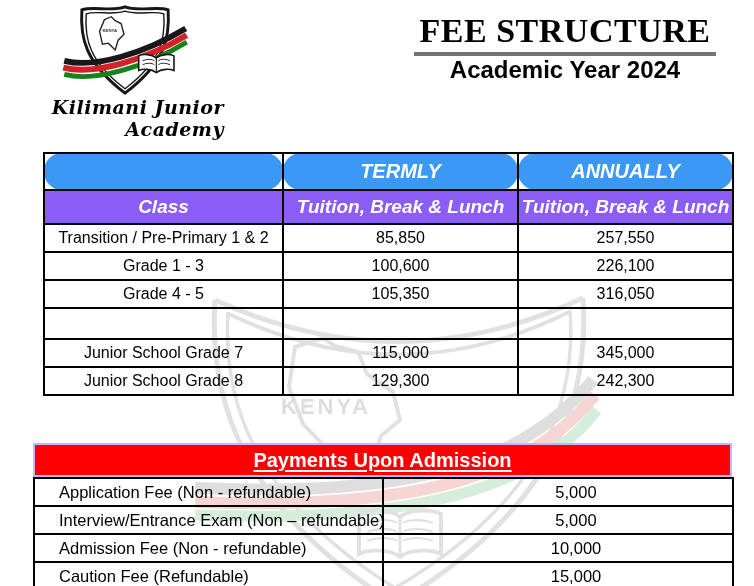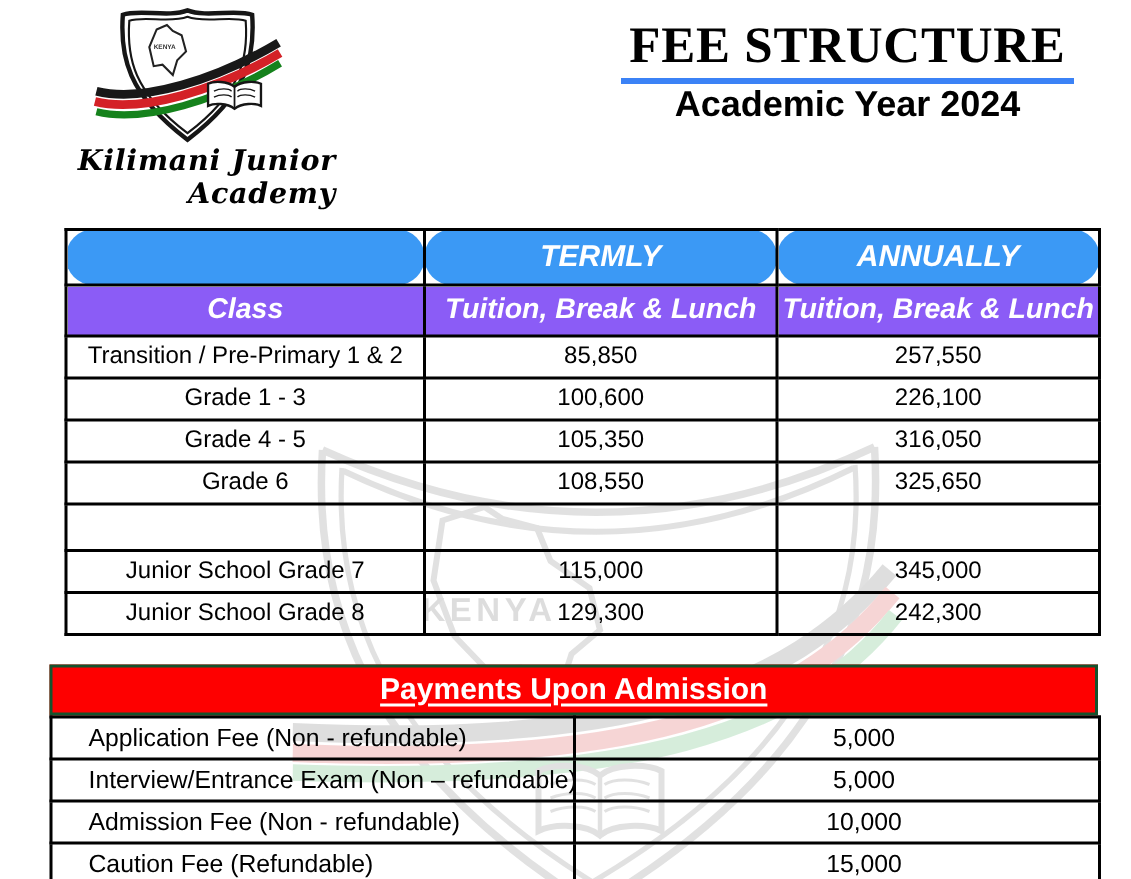--- a/index.html
+++ b/index.html
@@ -11,40 +11,40 @@
   .logo{position:absolute;left:60px;top:2px;width:130px;height:96px;z-index:2;}
   .school-name{
     position:absolute;left:6px;top:96px;width:218px;text-align:right;z-index:2;
     font-family:"DejaVu Serif",serif;font-style:italic;font-weight:bold;
     font-size:19px;letter-spacing:.5px;
   }
   .title-block{position:absolute;left:395px;top:12px;width:340px;text-align:center;z-index:2;}
   .doc-title{
     display:inline-block;font-family:"Liberation Serif",serif;font-weight:bold;
     font-size:34px;letter-spacing:.5px;line-height:1.1;
-    border-bottom:4px solid #3b82f6;padding:0 6px 3px 6px;
+    border-bottom:4px solid #737373;padding:0 6px 3px 6px;
   }
   .doc-subtitle{font-size:24px;font-weight:bold;}
   
   .watermark{position:absolute;left:195px;top:292px;width:410px;height:330px;z-index:0;opacity:.55;}
   
   table{border-collapse:collapse;table-layout:fixed;z-index:1;position:absolute;background:transparent;}
   td{border:2px solid #000;overflow:hidden;white-space:nowrap;}
   .fee-table{left:43px;top:152px;width:689px;}
   .fee-table td{text-align:center;}
   .row-blue td{background:#3b99f5;height:33px;border-radius:18px;}
   .row-red td{background:#8b5cf6;height:30px;}
   .hdr-text{color:#fff;font-weight:bold;font-style:italic;font-size:20px;}
   .subhdr-text{color:#fff;font-weight:bold;font-style:italic;font-size:19px;}
   .row-data td{height:24px;font-size:16px;background:transparent;}
   .row-empty td{height:27px;background:transparent;}
   
   .admission-banner{
     position:absolute;left:33px;top:443px;width:699px;height:34px;box-sizing:border-box;
-    background:#fe0000;border:2px solid #14532d;z-index:1;
+    background:#fe0000;border:2px solid #c4b5fd;z-index:1;
     display:flex;align-items:center;justify-content:center;
   }
   .admission-banner span{
     color:#fff;font-weight:bold;font-size:20px;text-decoration:underline;
     text-underline-offset:3px;
   }
   
   .adm-table{left:33px;top:477px;width:699px;}
   .adm-table td{height:24px;font-size:16.5px;}
   .adm-item{text-align:left;padding-left:24px;}
@@ -130,25 +130,20 @@
     <tr class="row-data">
       <td>Grade 1 - 3</td>
       <td>100,600</td>
       <td>226,100</td>
     </tr>
     <tr class="row-data">
       <td>Grade 4 - 5</td>
       <td>105,350</td>
       <td>316,050</td>
     </tr>
-    <tr class="row-data">
-      <td>Grade 6</td>
-      <td>108,550</td>
-      <td>325,650</td>
-    </tr>
     <tr class="row-empty">
       <td></td>
       <td></td>
       <td></td>
     </tr>
     <tr class="row-data">
       <td>Junior School Grade 7</td>
       <td>115,000</td>
       <td>345,000</td>
     </tr>

